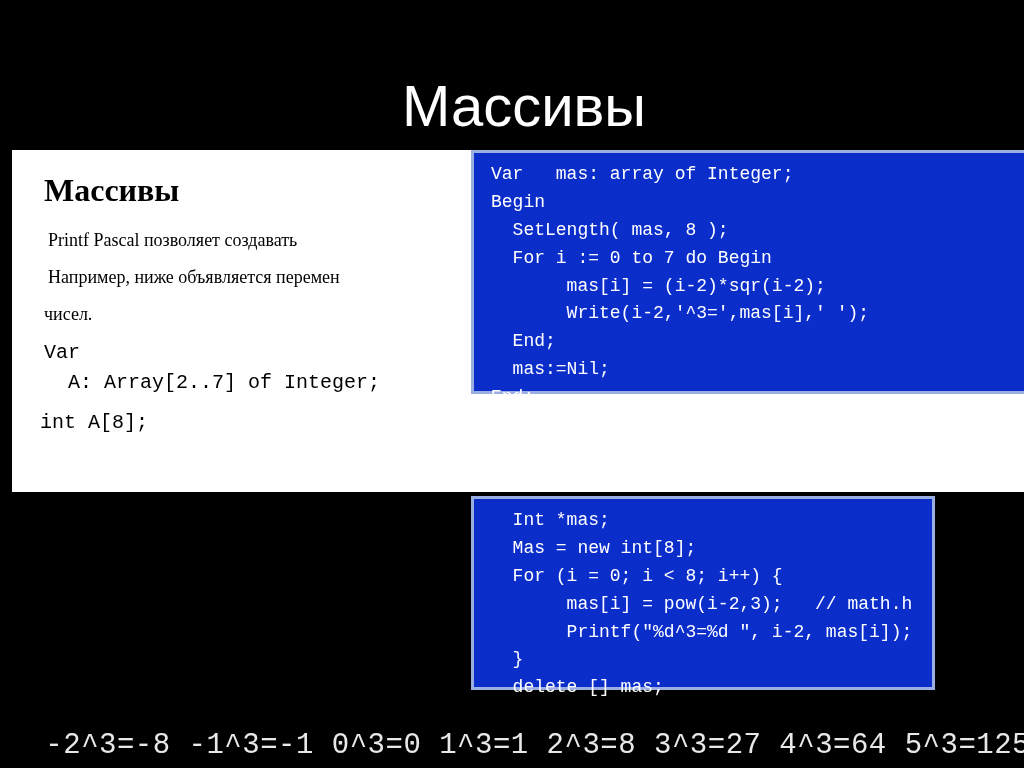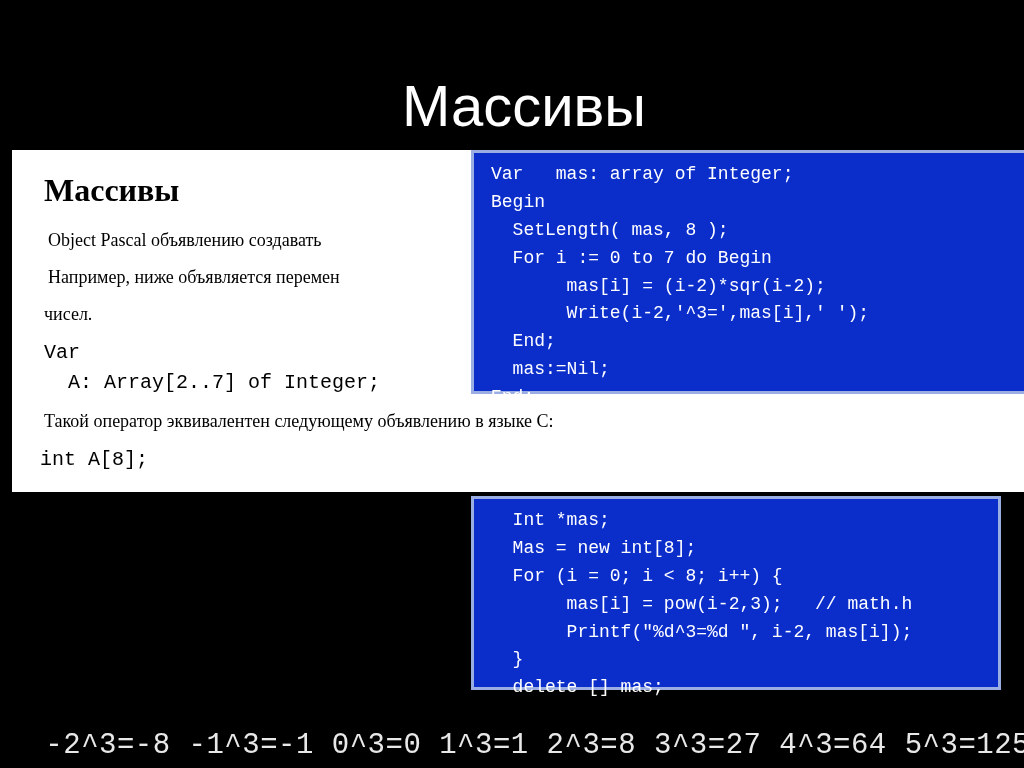--- a/index.html
+++ b/index.html
@@ -64,21 +64,21 @@
   }
   .blue-box-1 {
     top: 138px;
     left: 459px;
     width: 558px;
     height: 244px;
   }
   .blue-box-2 {
     top: 484px;
     left: 459px;
-    width: 530px;
+    width: 464px;
     height: 194px;
   }
   .output-bar {
     position: absolute;
     bottom: 10px;
     left: 6px;
     width: 1012px;
     color: #e8e8e8;
     font-family: 'Courier New', monospace;
     font-size: 29px;
@@ -88,29 +88,28 @@
   }
 </style>
 </head>
 <body>
 
 <div class="slide-title">Массивы</div>
 
 <div class="doc-panel">
   <div class="doc-heading">Массивы</div>
   <div class="doc-text">
-    <span>Object Pascal объявлению создавать</span>
+    <span>Printf Pascal позволяет создавать</span>
   </div>
   <div class="doc-text">
     <span>Например, ниже объявляется перемен</span>
   </div>
   <div class="doc-text">чисел.</div>
   <div class="doc-code"><span>Var</span>
 <span>  A: Array[2..7] of Integer;</span></div>
-  <div class="doc-text">Такой оператор эквивалентен следующему объявлению в языке С:</div>
   <div class="doc-code">int A[8];</div>
 </div>
 
 <div class="blue-box blue-box-1"><span>Var   mas: array of Integer;</span>
 <span>Begin</span>
 <span>  SetLength( mas, 8 );</span>
 <span>  For i := 0 to 7 do Begin</span>
 <span>       mas[i] = (i-2)*sqr(i-2);</span>
 <span>       Write(i-2,'^3=',mas[i],' ');</span>
 <span>  End;</span>

